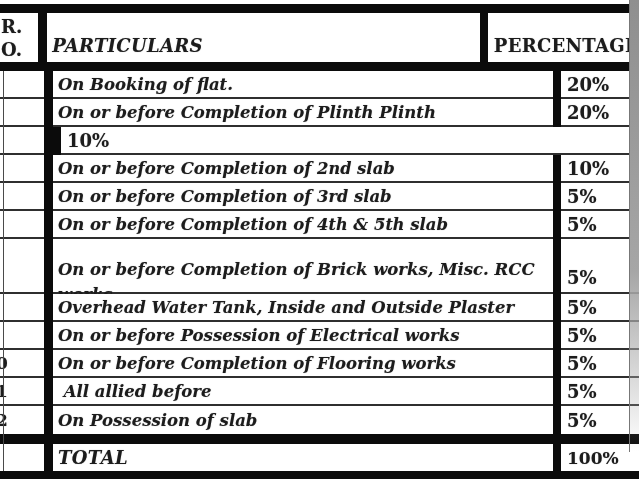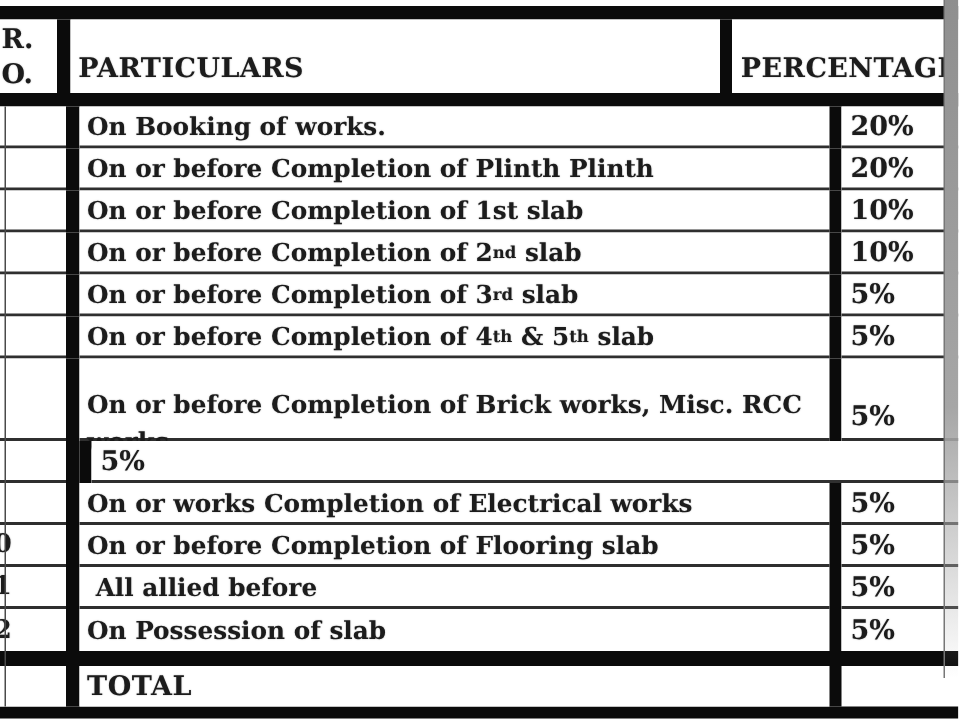--- a/index.html
+++ b/index.html
@@ -19,30 +19,30 @@
   .trow, .header-row, .total-row { display:flex; width:639px; }
   .header-row { height:49px; }
   .trow { height:28px; }
   .trow.tall { height:55px; }
   .total-row { height:27px;border-radius:13px; }
 
   .c1 { width:44px; box-sizing:border-box; height:100%; background:#fff;
         display:flex; align-items:center; overflow:hidden; }
   .vb1 { width:9px; background:#0b0b0b; height:100%; flex:none; }
   .c2 { width:500px; box-sizing:border-box; height:100%; background:#fff;
-        display:flex; align-items:center; padding-left:5px; }
+        display:flex; align-items:center; padding-left:5px;font-style:italic; }
   .vb2 { width:8px; background:#0b0b0b; height:100%; flex:none; }
   .c3 { flex:1; box-sizing:border-box; height:100%; background:#fff;
         display:flex; align-items:center; padding-left:6px; }
 
   .trow .c1, .trow .c2, .trow .c3 { border-bottom:2px solid #2f2f2f; }
   .trow:last-child .c1, .trow:last-child .c2, .trow:last-child .c3 { border-bottom:none; }
 
   .particular { font-size:16.5px; line-height:25px; white-space:pre-wrap; }
-  .particular sup { font-size:11px; vertical-align:6px; }
+  .particular sup { font-size:16px; vertical-align:6px; }
   .percent { font-size:18px; }
   .trow.tall .c2 { align-items:flex-start; padding-top:18px; }
   .trow.tall .c3 { align-items:flex-end; padding-bottom:4px; }
 
   .serial { display:inline-block; margin-left:-4px; font-size:17px; }
 
   .header-row .c1 { flex-direction:column; align-items:flex-start;
         justify-content:flex-start; padding:2px 0 0 1px;
         font-size:18px; line-height:23px; }
   .header-row .c2 { align-items:flex-end; padding-bottom:6px;
@@ -83,39 +83,38 @@
   </div>
 
   <div class="hborder-head"></div>
 
   <div>
       <div class="trow">
         <div class="c1">
           <span class="serial"></span>
         </div>
         <div class="vb1"></div>
-        <div class="c2 particular">On Booking of works.</div>
+        <div class="c2 particular">On Booking of flat.</div>
         <div class="vb2"></div>
         <div class="c3 percent">20%</div>
       </div>
       <div class="trow">
         <div class="c1">
           <span class="serial"></span>
         </div>
         <div class="vb1"></div>
         <div class="c2 particular">On or before Completion of Plinth Plinth</div>
         <div class="vb2"></div>
         <div class="c3 percent">20%</div>
       </div>
       <div class="trow">
         <div class="c1">
           <span class="serial"></span>
         </div>
         <div class="vb1"></div>
-        <div class="c2 particular">On or before Completion of 1st slab</div>
         <div class="vb2"></div>
         <div class="c3 percent">10%</div>
       </div>
       <div class="trow">
         <div class="c1">
           <span class="serial"></span>
         </div>
         <div class="vb1"></div>
         <div class="c2 particular">On or before Completion of 2<sup>nd</sup> slab</div>
         <div class="vb2"></div>
@@ -147,38 +146,39 @@
         <div class="c2 particular">On or before Completion of Brick works, Misc. RCC
 works</div>
         <div class="vb2"></div>
         <div class="c3 percent">5%</div>
       </div>
       <div class="trow">
         <div class="c1">
           <span class="serial"></span>
         </div>
         <div class="vb1"></div>
-        <div class="vb2"></div>
-        <div class="c3 percent">5%</div>
-      </div>
-      <div class="trow">
-        <div class="c1">
-          <span class="serial"></span>
-        </div>
-        <div class="vb1"></div>
-        <div class="c2 particular">On or works Completion of Electrical works</div>
+        <div class="c2 particular">Overhead Water Tank, Inside and Outside Plaster</div>
+        <div class="vb2"></div>
+        <div class="c3 percent">5%</div>
+      </div>
+      <div class="trow">
+        <div class="c1">
+          <span class="serial"></span>
+        </div>
+        <div class="vb1"></div>
+        <div class="c2 particular">On or before Possession of Electrical works</div>
         <div class="vb2"></div>
         <div class="c3 percent">5%</div>
       </div>
       <div class="trow">
         <div class="c1">
           <span class="serial">0</span>
         </div>
         <div class="vb1"></div>
-        <div class="c2 particular">On or before Completion of Flooring slab</div>
+        <div class="c2 particular">On or before Completion of Flooring works</div>
         <div class="vb2"></div>
         <div class="c3 percent">5%</div>
       </div>
       <div class="trow">
         <div class="c1">
           <span class="serial">1</span>
         </div>
         <div class="vb1"></div>
         <div class="c2 particular"> All allied before</div>
         <div class="vb2"></div>
@@ -195,19 +195,20 @@
       </div>
     </div>
 
   <div class="thick-sep"></div>
 
   <div class="total-row">
     <div class="c1"></div>
     <div class="vb1"></div>
     <div class="c2">TOTAL</div>
     <div class="vb2"></div>
+    <div class="c3 percent">100%</div>
   </div>
 
   <div class="hborder-bottom"></div>
 
   <div class="edge-line"></div>
   <div class="scan-strip"></div>
 </div>
 
 </body></html>

